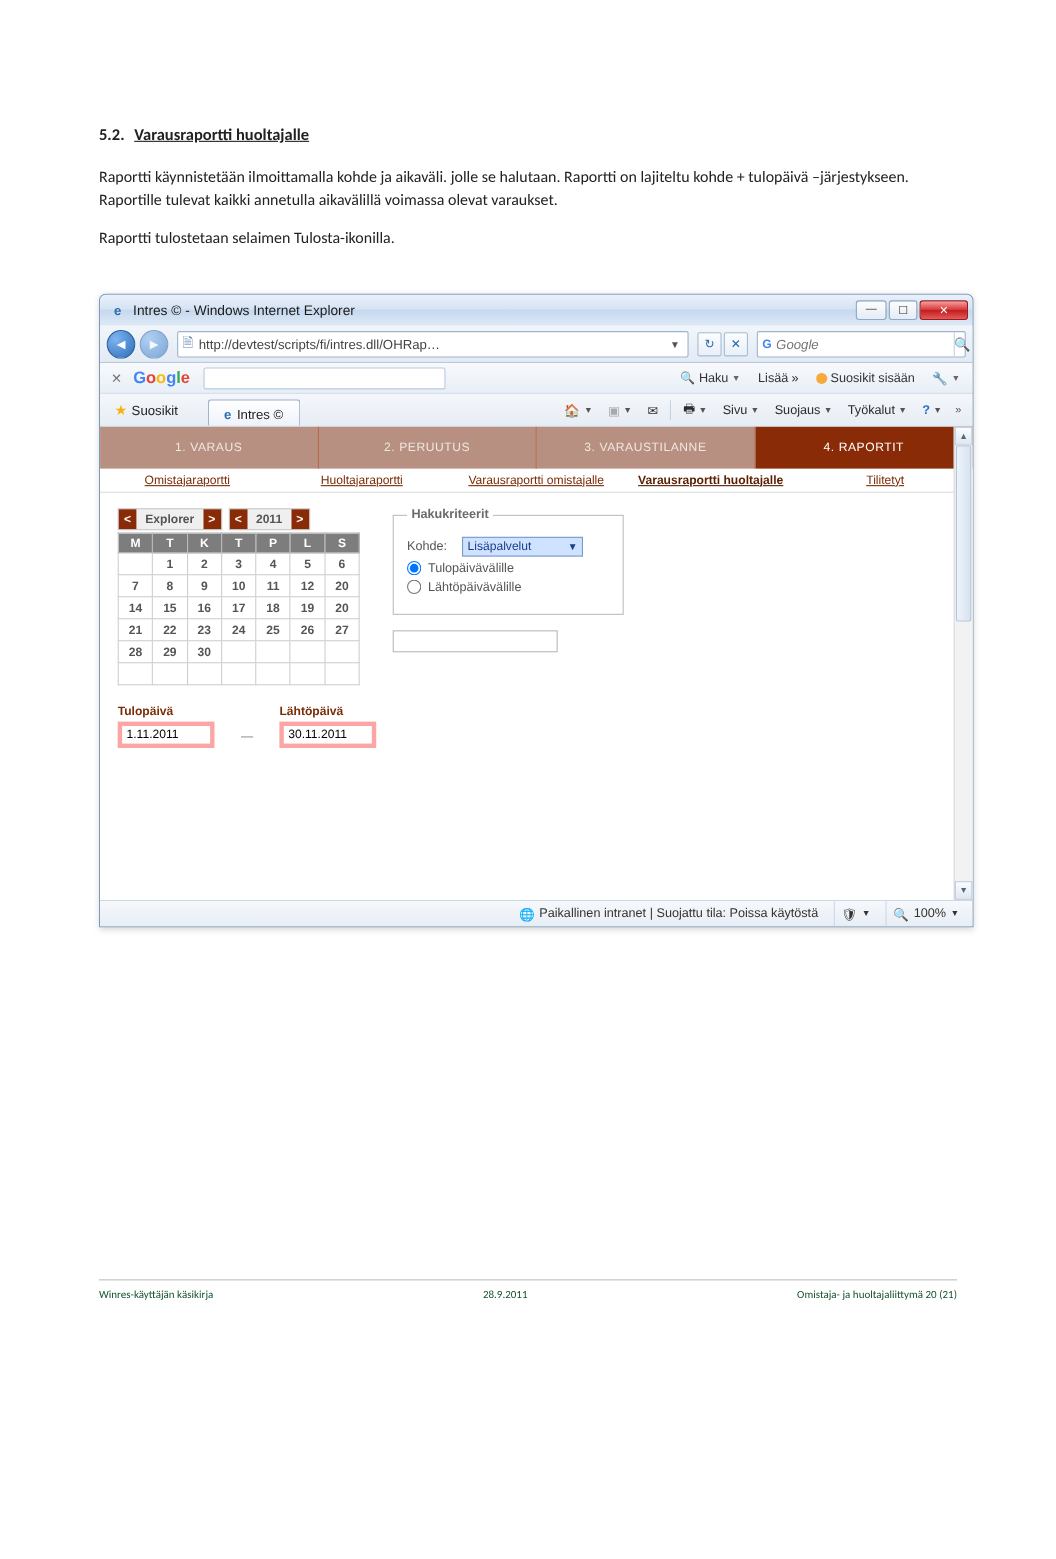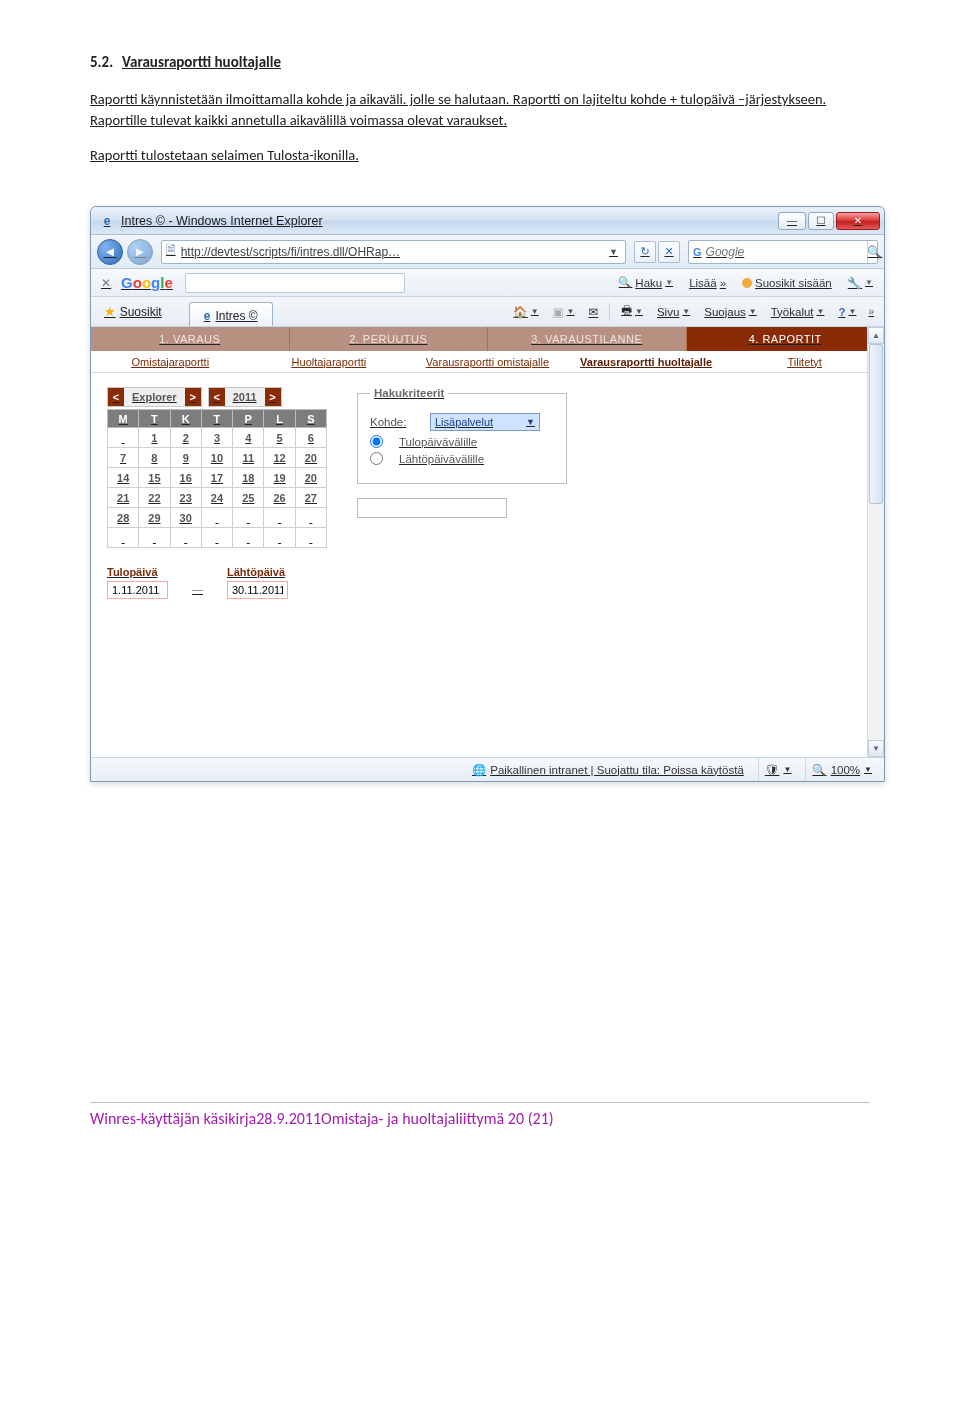--- a/index.html
+++ b/index.html
@@ -4,21 +4,21 @@
 <style>
   * { box-sizing: border-box; margin: 0; padding: 0; }
   body {
     font-family: "Segoe UI", Calibri, Arial, sans-serif;
     font-size: 14px;
     color: #222;
     background: #fff;
     width: 960px;
     position: relative;
   }
-  .page { padding: 53px 90px 0 90px; text-decoration: underline; }
+  .page { padding: 114px 90px 0 90px; }
   h3.section-title { font-size: 15px; font-weight: bold; text-decoration: underline; margin-bottom: 18px; }
   .section-no { text-decoration: none; display:inline-block; width:32px;}
   p.body { font-size: 14.5px; line-height: 1.45; margin-bottom: 14px; }
 
   
   .ie-window {
     margin-top: 40px;
     border: 1px solid #7d9ab8;
     border-radius: 6px 6px 0 0;
     width: 795px;
@@ -84,67 +84,67 @@
   .tab-strip{flex:0 0 auto;margin-left:12px;display:flex;align-items:flex-end;height:100%;}
   .ie-tab{height:24px;padding:3px 14px 0;border:1px solid #9fb4cb;border-bottom:none;border-radius:3px 3px 0 0;background:linear-gradient(#fff,#eef3fa);display:flex;align-items:center;gap:5px;font-size:12px;}
   .cmd-bar{margin-left:auto;display:flex;align-items:center;gap:2px;}
   .cmd-btn{height:22px;padding:0 5px;border:1px solid transparent;border-radius:2px;display:flex;align-items:center;gap:3px;font-size:11.5px;color:#2b2b2b;}
   .cmd-btn .drop{font-size:8px;color:#555;}
   .cmd-sep{width:1px;height:18px;background:#c4d3e3;margin:0 3px;}
   .chev{font-size:10px;color:#555;padding:0 4px;}
 
   
   .content-area{background:#fff; min-height:430px; position:relative;}
-  .main-tabs{display:flex;height:24px;font-size:11px;color:#fff;}
+  .main-tabs{display:flex;height:38px;font-size:11px;color:#fff;}
   .main-tab{flex:1;background:#8a2b07;display:flex;align-items:center;justify-content:center;border-right:1px solid #b56b45;letter-spacing:.5px;}
   .main-tab.dim{background:#b79082;color:#f0e6e0;}
   .main-tab:last-child{border-right:none;}
   .sub-tabs{display:flex;height:22px;font-size:11px;background:#fff;border-bottom:1px solid #dcdcdc;}
   .sub-tab{flex:1;display:flex;align-items:center;justify-content:center;color:#7a2c07;text-decoration:underline;}
   .sub-tab.active{font-weight:bold;color:#5a1e03}
 
   .work-area{display:flex;padding:14px 16px;gap:30px;align-items:flex-start;color:#555;}
   .cal-block{width:220px;}
   .cal-head{display:flex;gap:6px;margin-bottom:2px;}
   .cal-nav{display:flex;align-items:center;border:1px solid #c9c9c9;background:#efefef;font-size:11px;}
   .cal-nav .arrow{width:16px;height:18px;display:flex;align-items:center;justify-content:center;background:#8a2b07;color:#fff;font-weight:bold;}
   .cal-nav .lbl{padding:0 8px;font-weight:bold;color:#555;}
   table.calendar{border-collapse:collapse;width:100%;font-size:11px;margin-top:2px;}
   table.calendar th{background:#7d7d7d;color:#fff;font-weight:bold;height:18px;border:1px solid #bcbcbc;}
   table.calendar td{border:1px solid #cfcfcf;height:20px;text-align:center;color:#555;font-weight:bold;width:14.28%;}
   table.calendar td.empty{background:#fff;color:transparent;}
   .date-row{margin-top:18px;display:flex;gap:24px;font-size:11px;}
   .date-col .dlabel{font-weight:bold;color:#7a2c07;margin-bottom:3px;}
-  .date-col input{width:61px;font-size:11px;border:1px solid #fca5a5;padding:2px 4px;}
+  .date-col input{width:88px;font-size:11px;border:4px solid #fca5a5;padding:2px 4px;}
   .dash{align-self:flex-end;padding-bottom:4px;color:#777;}
 
   .criteria-block{width:210px;}
   fieldset.crit{border:1px solid #bdbdbd;padding:10px 12px 14px;font-size:11.5px;color:#555;}
   fieldset.crit legend{padding:0 4px;font-weight:bold;color:#6b6b6b;}
-  .crit-row{display:flex;align-items:center;gap:16px;margin:4px 0;}
+  .crit-row{display:flex;align-items:center;gap:6px;margin:4px 0;}
   .crit-row label{min-width:44px;}
   .sel-box{border:1px solid #7a9ac9;background:#cfe2ff;padding:0 4px;height:18px;display:flex;align-items:center;justify-content:space-between;width:110px;font-size:11px;color:#1a3f8a;}
   .sel-box .dd{font-size:9px;color:#1a3f8a;}
   .extra-input{width:150px;height:20px;border:1px solid #b9b9b9;margin-top:14px;}
 
   .ie-scroll{position:absolute;right:0;top:0;bottom:0;width:17px;background:#efefef;border-left:1px solid #d6d6d6;display:flex;flex-direction:column;}
   .ie-scroll .sbtn{height:17px;background:linear-gradient(#fafcff,#dfe7f1);border:1px solid #c0cede;display:flex;align-items:center;justify-content:center;font-size:8px;color:#567;}
   .ie-scroll .strack{flex:1;background:#f2f2f2;position:relative;}
   .ie-scroll .sthumb{position:absolute;left:1px;right:1px;top:0;height:160px;background:linear-gradient(90deg,#eef3fa,#d7e3f1);border:1px solid #b3c5da;border-radius:2px;}
 
   .statusbar{height:24px;border-top:1px solid #c6d4e4;background:linear-gradient(#f6f8fb,#e8eef6);display:flex;align-items:center;font-size:11.5px;color:#333;padding:0 6px;gap:8px;}
   .statusbar .spacer{flex:1}
   .status-seg{display:flex;align-items:center;gap:4px;padding:0 6px;border-left:1px solid #cdd9e7;height:100%;}
   .status-seg:first-of-type{border-left:none}
 
   
   .page-footer{
     position:relative; margin-top:320px;
     border-top:1px solid #bfbfbf; padding:6px 0 40px;
-    display:flex;font-size:16px;color:#a21caf;
+    display:flex;justify-content:space-between;font-size:10px;color:#14532d;
     width:780px; margin-left:auto;margin-right:auto;
   }
 
   
   .g-logo-sm{font-family:Arial;font-weight:bold;font-size:11px;}
   .g-logo-sm .b{color:#4285F4}
   .orange-dot{width:10px;height:10px;border-radius:50%;background:#f7a93b;display:inline-block;}
 </style>
 </head>
 <body>

